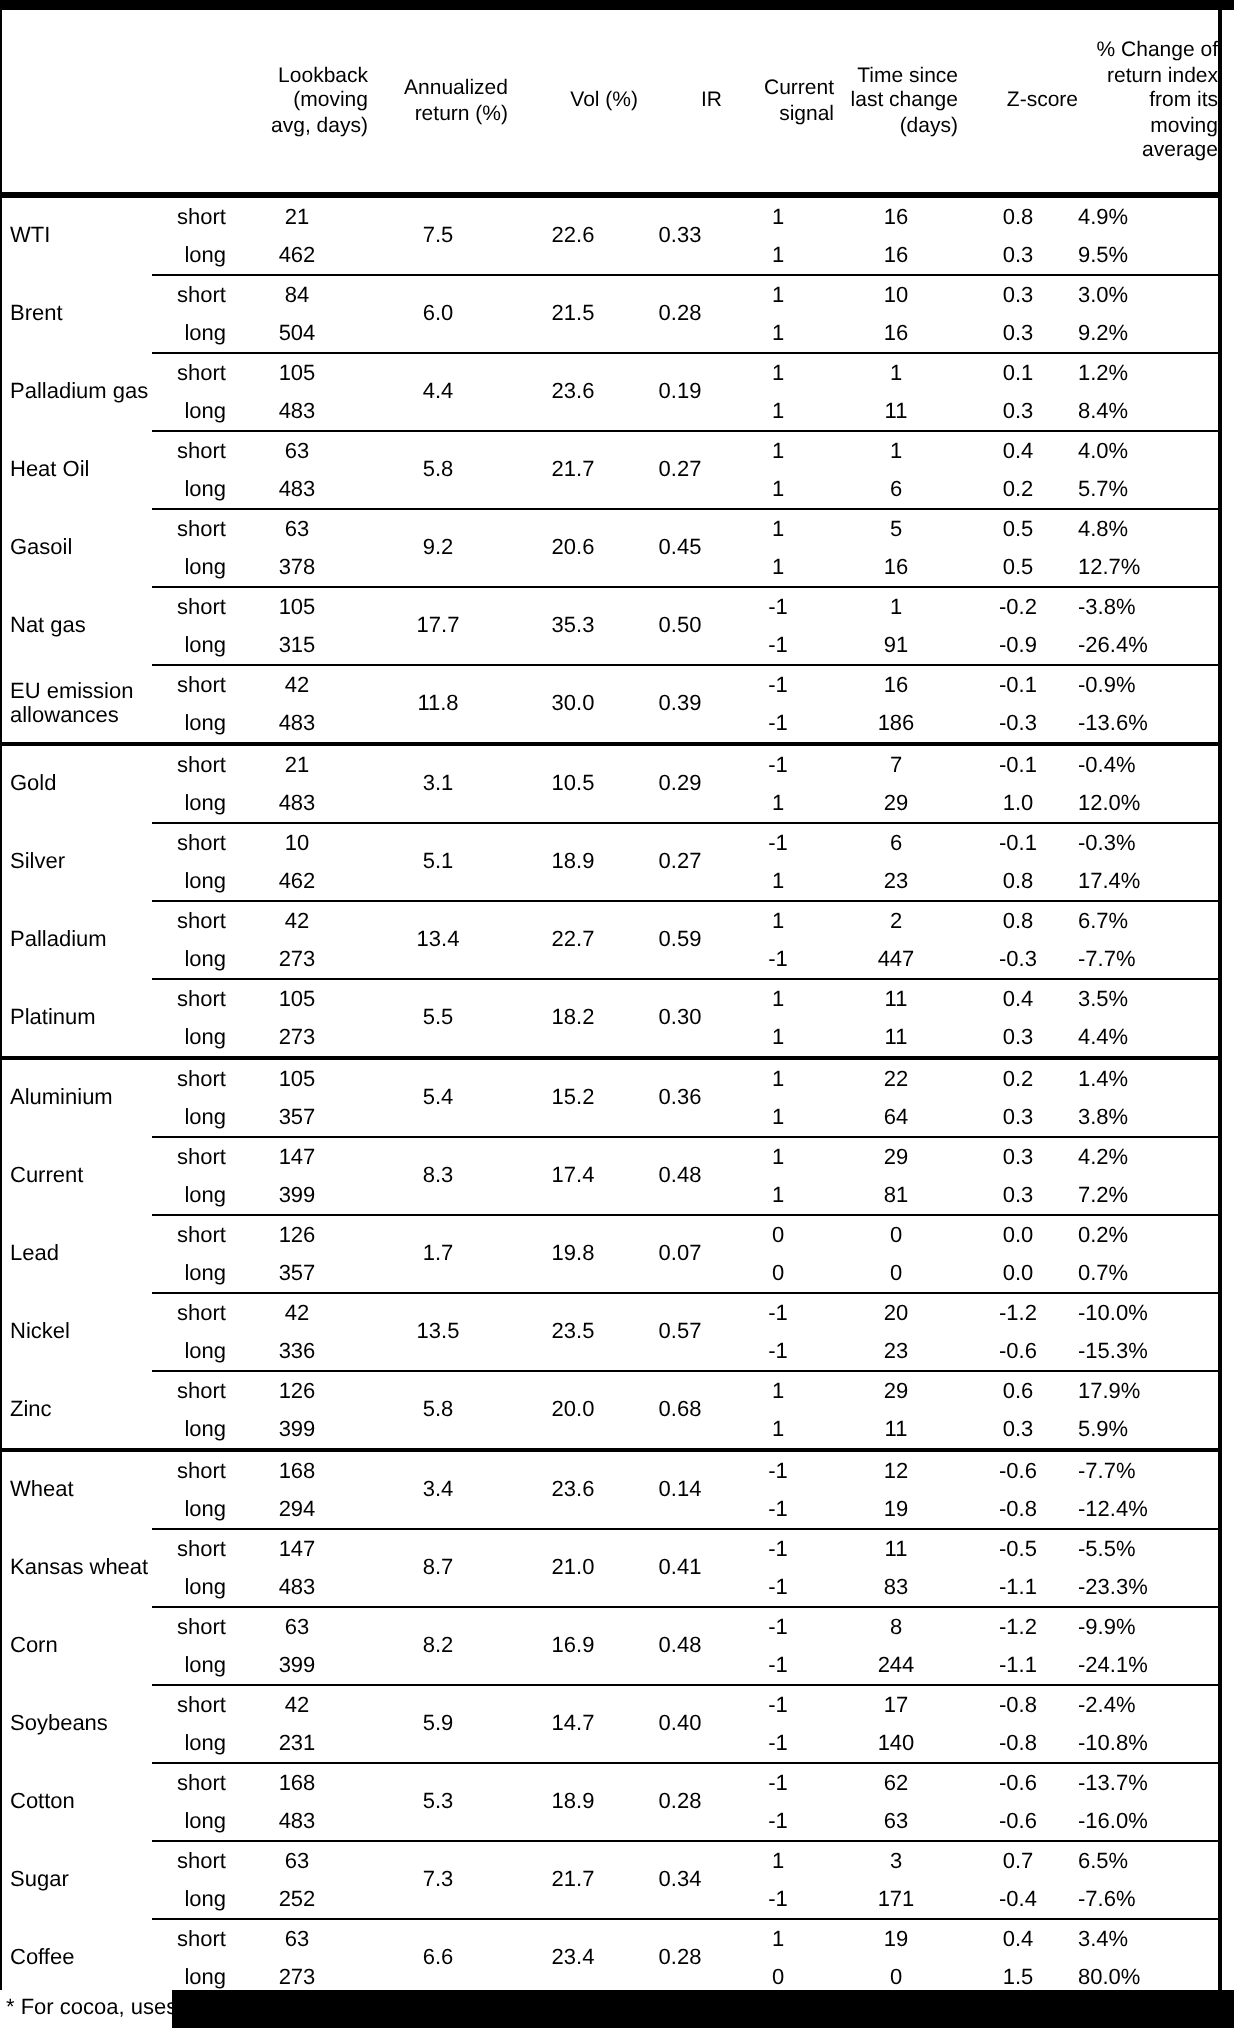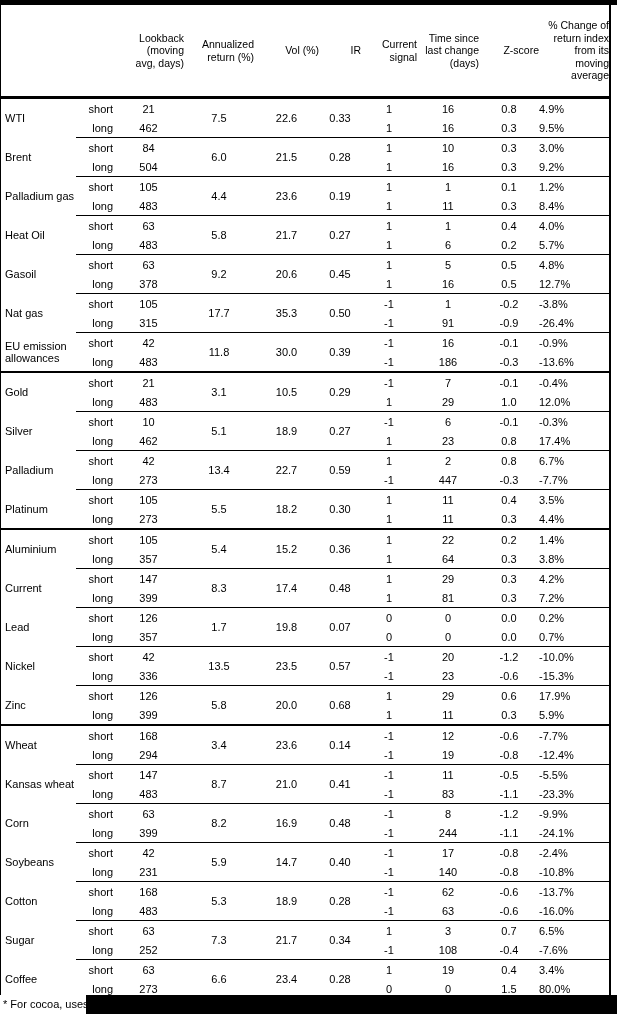--- a/index.html
+++ b/index.html
@@ -506,21 +506,21 @@
           <td class="bt" rowspan="2">0.34</td>
           <td class="bt">1</td>
           <td class="bt">3</td>
           <td class="bt">0.7</td>
           <td class="pct bt">6.5%</td>
         </tr>
         <tr>
           <td class="pos">long</td>
           <td>252</td>
           <td>-1</td>
-          <td>108</td>
+          <td>171</td>
           <td>-0.4</td>
           <td class="pct">-7.6%</td>
         </tr>
         <tr class="grp">
           <td class="name" rowspan="2">Coffee</td>
           <td class="pos bt">short</td>
           <td class="bt">63</td>
           <td class="bt" rowspan="2">6.6</td>
           <td class="bt" rowspan="2">23.4</td>
           <td class="bt" rowspan="2">0.28</td>

